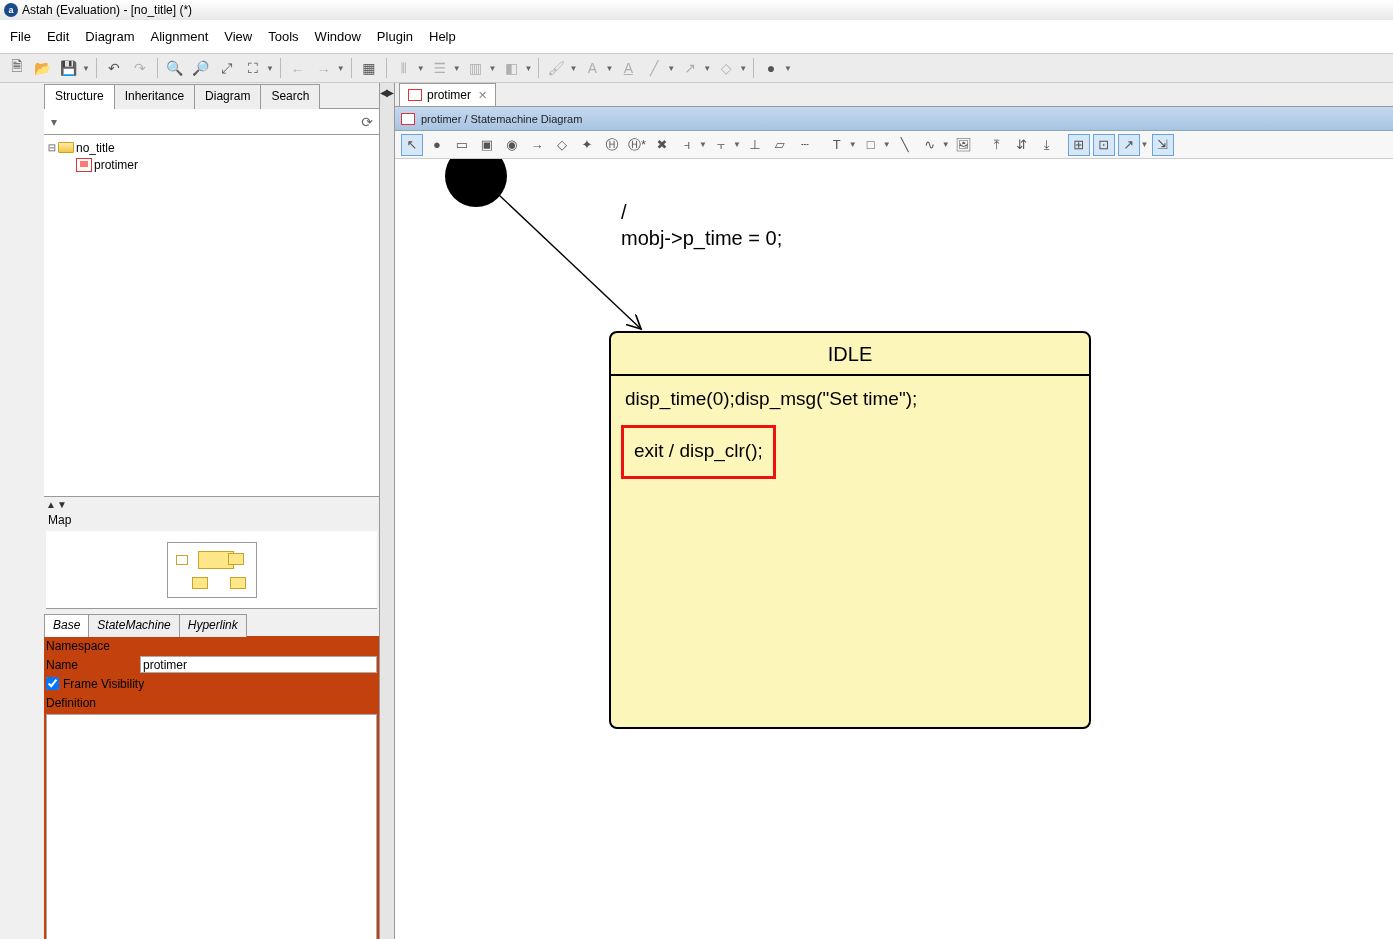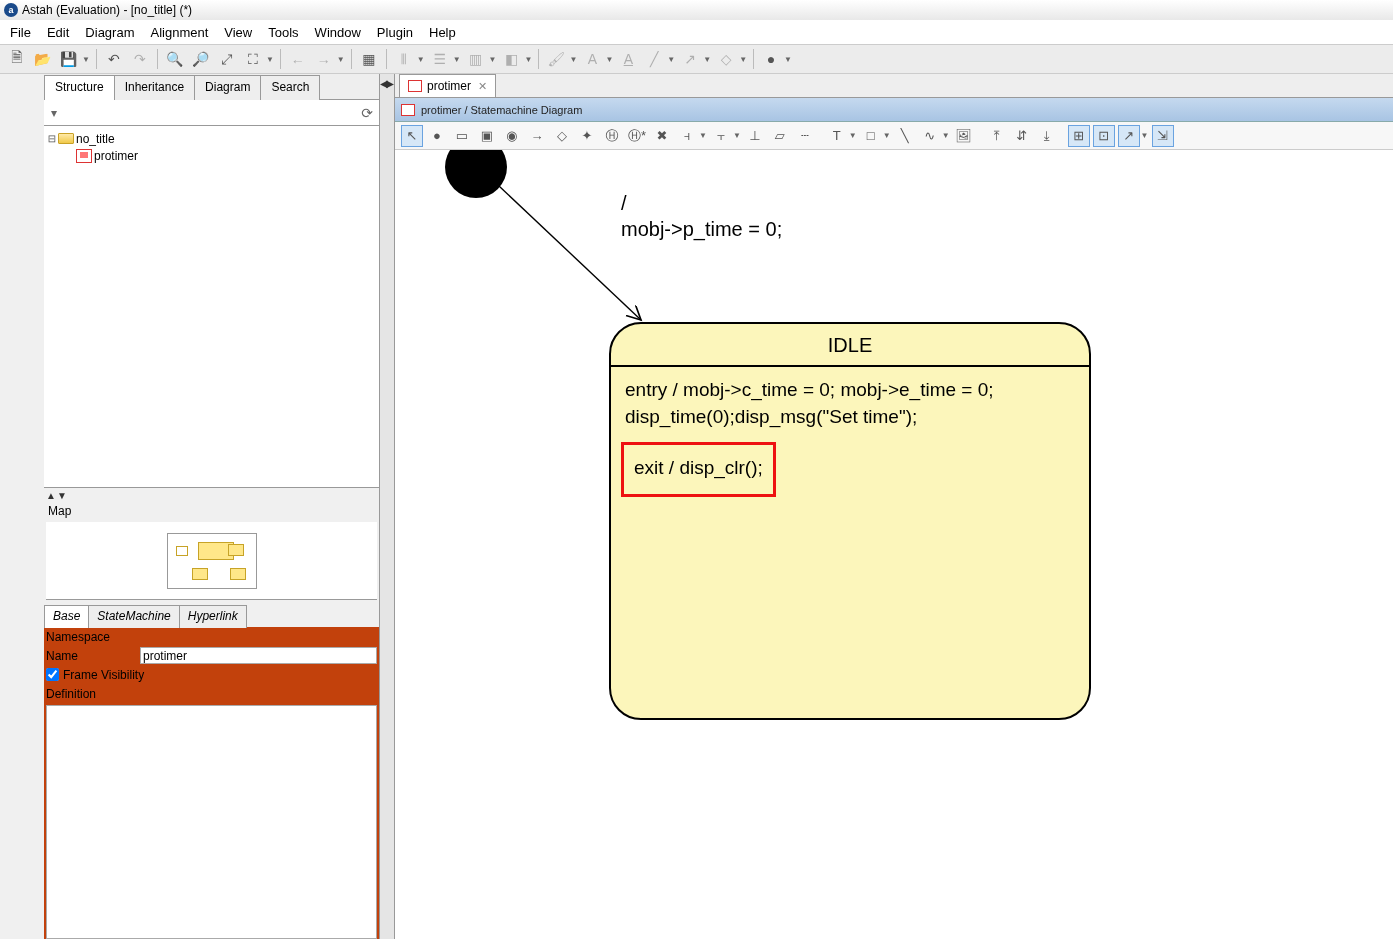--- a/index.html
+++ b/index.html
@@ -1,21 +1,21 @@
 <!DOCTYPE html>
 <html><head>
 <meta charset="utf-8">
 <style>
 * { box-sizing: border-box; margin: 0; padding: 0; font-family: Tahoma, sans-serif; }
 body { width: 1393px; height: 939px; background: #fff; overflow: hidden; font-size: 12px; }
 
 .titlebar { height: 20px; background: linear-gradient(#fff,#e8e8e8); display: flex; align-items: center; padding-left: 4px; font-size: 12px; }
 .titlebar .logo { width:14px; height:14px; background:#1a4a8a; border-radius:50%; margin-right:4px; display:flex;align-items:center;justify-content:center;color:#fff;font-size:9px;font-weight:bold; }
 
-.menubar { height: 24px; display: flex; align-items: center; padding-left: 2px; font-size: 13px; gap: 0; }
+.menubar { height: 33px; display: flex; align-items: center; padding-left: 2px; font-size: 13px; gap: 0; }
 .menubar span { padding: 2px 8px; cursor: default; }
 
 .toolbar { height: 30px; background: #ececec; border-top:1px solid #ccc; border-bottom:1px solid #ccc; display:flex; align-items:center; padding-left:6px; gap:4px; }
 .tbtn { width:22px; height:22px; display:flex; align-items:center; justify-content:center; color:#555; font-size:14px; }
 .tbtn.dis { opacity:.4; }
 .tsep { width:1px; height:20px; background:#bbb; margin:0 2px; }
 .tdrop { font-size:8px; color:#666; margin-left:-2px; }
 
 .content { display:flex; height: calc(939px - 20px - 24px - 30px); }
 
@@ -72,21 +72,21 @@
 .dbtn.sel { border:1px solid #6aa3e0; background:#d6e7f7; }
 .dsep { width:4px; }
 .dright { display:flex; gap:3px; margin-left:8px;}
 .ddrop { font-size:8px; color:#666; margin-left:-2px; align-self:center;}
 
 .diagram { flex:1; position:relative; background:#fff; overflow:hidden; }
 
 
 .initial { position:absolute; width:62px; height:62px; background:#000; border-radius:50%; left:50px; top:-14px; }
 .trans-label { position:absolute; left:226px; top:40px; font-size:20px; color:#000; line-height:1.3; }
-.state-box { position:absolute; left:214px; top:172px; width:482px; height:398px; background:#fcf6bb; border:2px solid #000; border-radius:32px; overflow:hidden;}
+.state-box { position:absolute; left:214px; top:172px; width:482px; height:398px; background:#fcf6bb; border:2px solid #000; border-radius:8px; overflow:hidden;}
 .state-title { text-align:center; font-size:20px; padding:10px 0 8px; border-bottom:2px solid #000; }
 .state-body { padding:10px 14px; font-size:19px; line-height:1.4; }
 .highlight { display:inline-block; border:3px solid #e11; padding:10px 10px 12px; margin-top:12px; margin-left:-4px;}
 
 .arrow-svg { position:absolute; left:0; top:0; pointer-events:none; }
 
 </style>
 </head>
 <body>
 
@@ -300,21 +300,20 @@
       </svg>
 
       <div class="trans-label">
         <div>/</div>
         <div>mobj-&gt;p_time = 0;</div>
       </div>
 
       <div class="state-box">
         <div class="state-title">IDLE</div>
         <div class="state-body">
-          <div>entry / mobj-&gt;c_time = 0; mobj-&gt;e_time = 0;</div>
           <div>disp_time(0);disp_msg("Set time");</div>
           <span class="highlight">
             <span>exit / disp_clr();</span>
           </span>
         </div>
       </div>
     </div>
   </div>
 </div>
 

